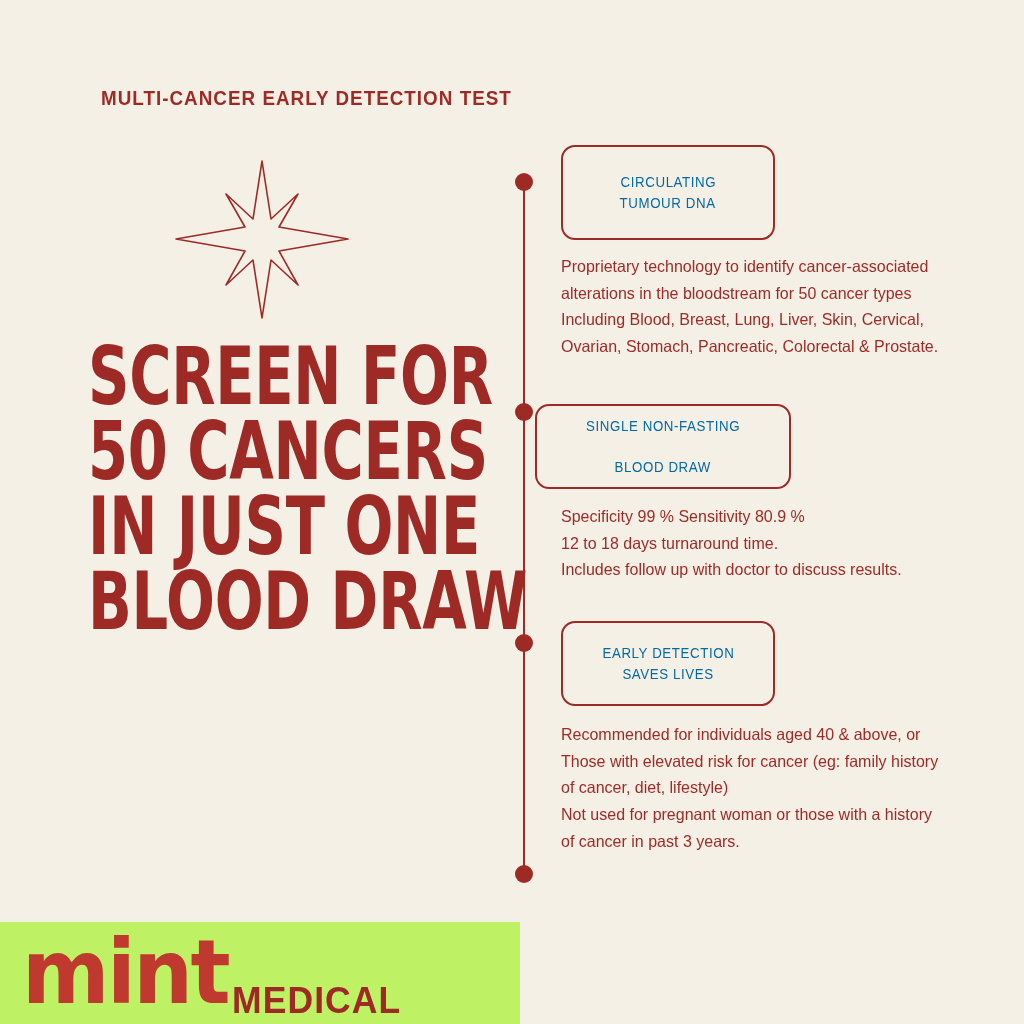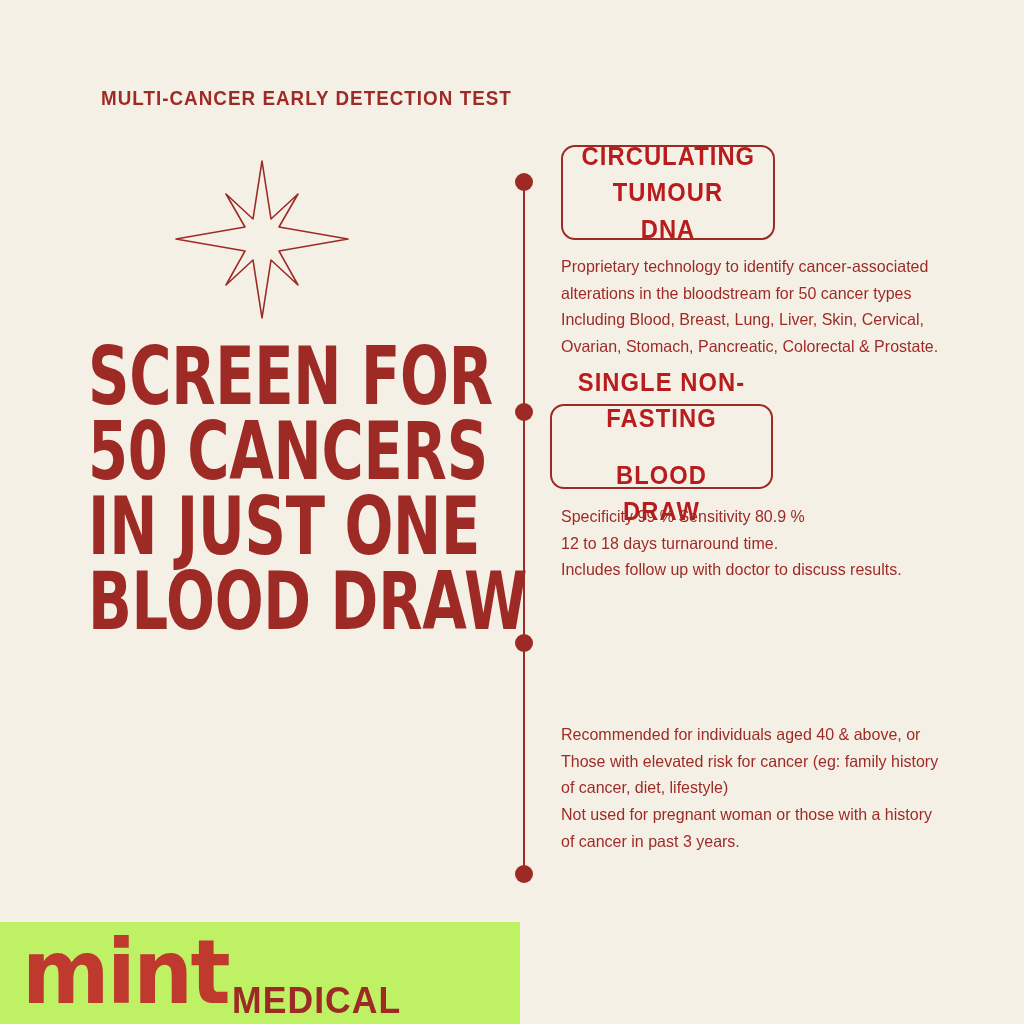--- a/index.html
+++ b/index.html
@@ -120,33 +120,33 @@
   
   .card {
     position: absolute;
     border: 2px solid #9e2a26;
     border-radius: 14px;
     box-sizing: border-box;
     display: flex;
     flex-direction: column;
     align-items: center;
     justify-content: center;
-    color: #b91c1c;
-    font-weight: bold;
-    font-size: 25px;
+    color: #0369a1;
+    font-weight: normal;
+    font-size: 14px;
     letter-spacing: 0.045em;
     line-height: 1.45;
     text-align: center;
     font-family: "Liberation Sans", sans-serif;
     padding: 8px 18px;
   }
   .card span { display: block; transform: scaleX(0.95); }
 
   .card-1 { left: 561px; top: 128px; width: 214px; height: 95px; }
-  .card-2 { left: 550px; top: 387px; width: 223px; height: 85px; gap: 21px; }
+  .card-2 { left: 535px; top: 387px; width: 256px; height: 85px; gap: 21px; }
   .card-3 { left: 561px; top: 604px; width: 214px; height: 85px; }
 
   .body-text {
     position: absolute;
     left: 561px;
     color: #9e2a26;
     font-family: "Liberation Sans", sans-serif;
     font-size: 16.5px;
     line-height: 1.62;
     width: 400px;
@@ -197,19 +197,23 @@
 Ovarian, Stomach, Pancreatic, Colorectal &amp; Prostate.</div>
 
   <div class="card card-2">
     <span>SINGLE NON-FASTING</span>
     <span>BLOOD DRAW</span>
   </div>
   <div class="body-text body-2">Specificity  99 %  Sensitivity  80.9 %
 12 to 18 days turnaround time.
 Includes follow up with doctor to discuss results.</div>
 
+  <div class="card card-3">
+    <span>EARLY DETECTION</span>
+    <span>SAVES LIVES</span>
+  </div>
   <div class="body-text body-3">Recommended for individuals aged 40 &amp; above, or
 Those with elevated risk for cancer (eg: family history
 of cancer, diet, lifestyle)
 Not used for pregnant woman or those with a history
 of cancer in past 3 years.</div>
 
 </div>
 
 </body></html>

